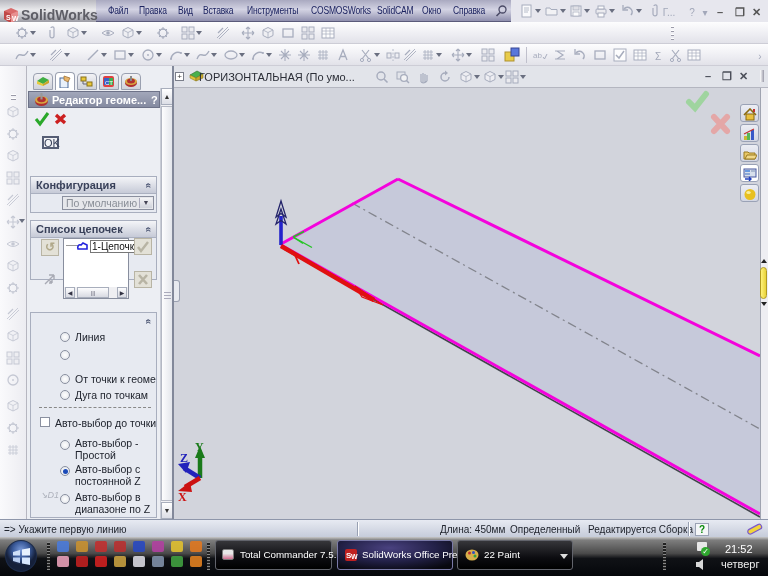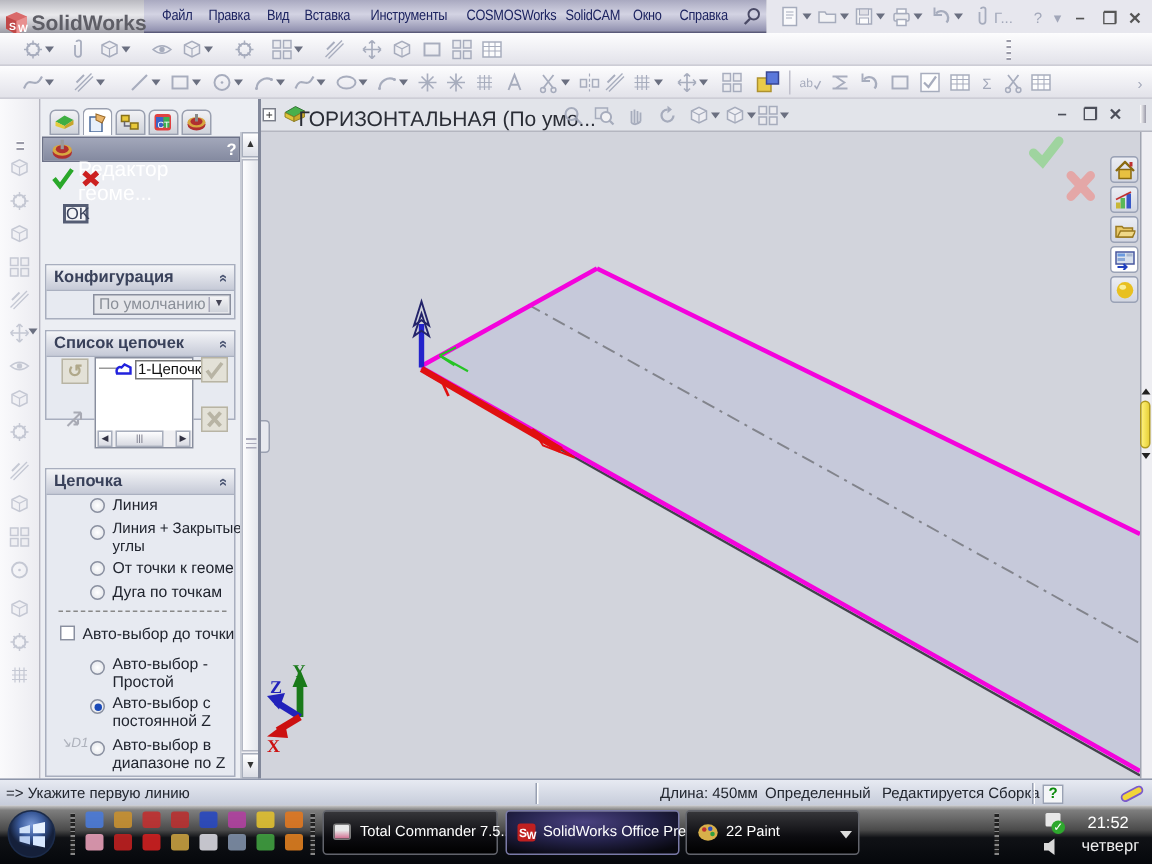--- a/index.html
+++ b/index.html
@@ -291,21 +291,21 @@
     <div class="ic" style="left:752px;top:5px;font-size:10px;color:#9ba1b4;white-space:nowrap">›</div>
   </div>
 
 <div class="abs" id="vhead"></div>
 <div class="abs" style="left:175px;top:72px;width:9px;height:9px;background:#fff;border:1px solid #7a7e8a;font-size:8px;line-height:7px;text-align:center;color:#333">+</div>
 <svg class="abs" style="left:188px;top:69px" width="16" height="14" viewBox="0 0 16 14">
  <polygon points="2,6 9,2 15,5 8,9" fill="#49b04c" stroke="#2c6b2e" stroke-width="0.6"></polygon>
  <polygon points="2,6 8,9 8,12 2,9" fill="#e0c53a" stroke="#8a7a20" stroke-width="0.6"></polygon>
  <polygon points="8,9 15,5 15,9 8,12" fill="#caa92c" stroke="#8a7a20" stroke-width="0.6"></polygon>
 </svg>
-<div class="abs" style="left:199px;top:71px;font-size:14px;color:#2a2d36">ГОРИЗОНТАЛЬНАЯ  (По умо...</div>
+<div class="abs" style="left:199px;top:71px;font-size:11px;color:#2a2d36">ГОРИЗОНТАЛЬНАЯ  (По умо...</div>
 <div class="abs" id="vheadicons" style="left:0;top:0;width:768px;height:90px">
     <div class="ic" style="left:374px;top:69px"><svg width="16" height="16" viewBox="0 0 16 16">
         <circle cx="7" cy="7" r="4" fill="none" stroke="#a0a6b8" stroke-width="1.4"></circle>
         <path d="M10 10 L13.5 13.5" stroke="#a0a6b8" stroke-width="1.6"></path>
       </svg></div>
     <div class="ic" style="left:395px;top:69px"><svg width="16" height="16" viewBox="0 0 16 16">
         <rect x="2" y="3" width="8" height="7" fill="none" stroke="#a0a6b8" stroke-width="1"></rect>
         <circle cx="9" cy="9" r="3.4" fill="#f4f4f6" stroke="#a0a6b8" stroke-width="1.3"></circle>
         <path d="M11.5 11.5 L14 14" stroke="#a0a6b8" stroke-width="1.5"></path>
       </svg></div>
@@ -443,21 +443,21 @@
       <rect x="6" y="1" width="2" height="5" fill="#888"></rect>
     </svg>
 
  <div class="abs" style="left:1px;top:25px;width:132px;height:17px;background:linear-gradient(#a2a7ba,#848aa0);border:1px solid #6d7288">
   <svg class="abs" style="left:5px;top:1px" width="15" height="14" viewBox="0 0 14 13">
         <ellipse cx="7" cy="8" rx="6" ry="4" fill="#b03030"></ellipse>
         <ellipse cx="7" cy="6.5" rx="6" ry="3.5" fill="#d8a840"></ellipse>
         <ellipse cx="7" cy="6" rx="4" ry="2.5" fill="#b03030"></ellipse>
         <rect x="6" y="0" width="2" height="6" fill="#999"></rect>
       </svg>
-  <div class="abs" style="left:23px;top:12px;font-size:14px;font-weight:normal;color:#fff">Редактор геоме...</div>
+  <div class="abs" style="left:23px;top:2px;font-size:11px;font-weight:bold;color:#fff">Редактор геоме...</div>
   <div class="abs" style="left:122px;top:2px;font-size:11px;font-weight:bold;color:#fff">?</div>
  </div>
  <svg class="abs" style="left:7px;top:45px" width="34" height="16" viewBox="0 0 34 16">
   <path d="M2 8 L6 13 L14 2" stroke="#2aa82a" stroke-width="3" fill="none"></path>
   <path d="M22 4 L31 12 M31 4 L22 12" stroke="#cc2020" stroke-width="3.4"></path>
  </svg>
 
  <div class="abs" style="left:15px;top:70px;width:17px;height:13px;background:#f2f3f6;border:2px solid #555d74;font-size:11px;color:#39415a;text-align:center;line-height:11px">OK</div>
 
  <div class="gbox" style="top:110px;height:37px">
@@ -493,28 +493,24 @@
         </svg></div>
   <div class="abs" style="left:103px;top:50px;width:18px;height:17px;background:#e3e1d7;border:1px solid #b8b4a4"><svg width="16" height="15" viewBox="0 0 16 15">
           <path d="M4 3 L12 12 M12 3 L4 12" stroke="#b8b4a4" stroke-width="2.6"></path>
         </svg></div>
   <svg class="abs" style="left:12px;top:51px" width="14" height="14" viewBox="0 0 14 14">
         <path d="M2 12 L11 3 M11 3 L11 8 M11 3 L6 3 M6 8 L9 11 M9 11 L9 8 M9 11 L6 11" stroke="#a8aab4" stroke-width="1.4" fill="none"></path>
       </svg>
  </div>
 
  <div class="gbox" style="top:246px;height:206px">
-  <div class="ghead">
-        <span style="position:absolute;left:5px;top:2px">Цепочка</span>
-      </div>
       <div class="chev">«</div>
   <div class="radio" style="left:29px;top:19px"></div>
       <div class="rtxt" style="left:44px;top:18px">Линия</div>
   <div class="radio" style="left:29px;top:37px"></div>
-      <div class="rtxt" style="left:44px;top:34px;font-size:10px">Линия + Закрытые<br>углы</div>
   <div class="radio" style="left:29px;top:61px"></div>
       <div class="rtxt" style="left:44px;top:60px">От точки к геоме</div>
   <div class="radio" style="left:29px;top:77px"></div>
       <div class="rtxt" style="left:44px;top:76px">Дуга по точкам</div>
   <div class="abs" style="left:8px;top:94px;width:112px;height:0;border-top:1px dashed #888"></div>
   <div class="abs" style="left:9px;top:104px;width:10px;height:10px;background:#fff;border:1px solid #8a90a0"></div>
   <div class="rtxt" style="left:24px;top:104px">Авто-выбор до точки</div>
   <div class="radio" style="left:29px;top:127px"></div>
       <div class="rtxt" style="left:44px;top:124px">Авто-выбор -<br>Простой</div>
   <div class="radio" style="left:29px;top:153px"></div>

